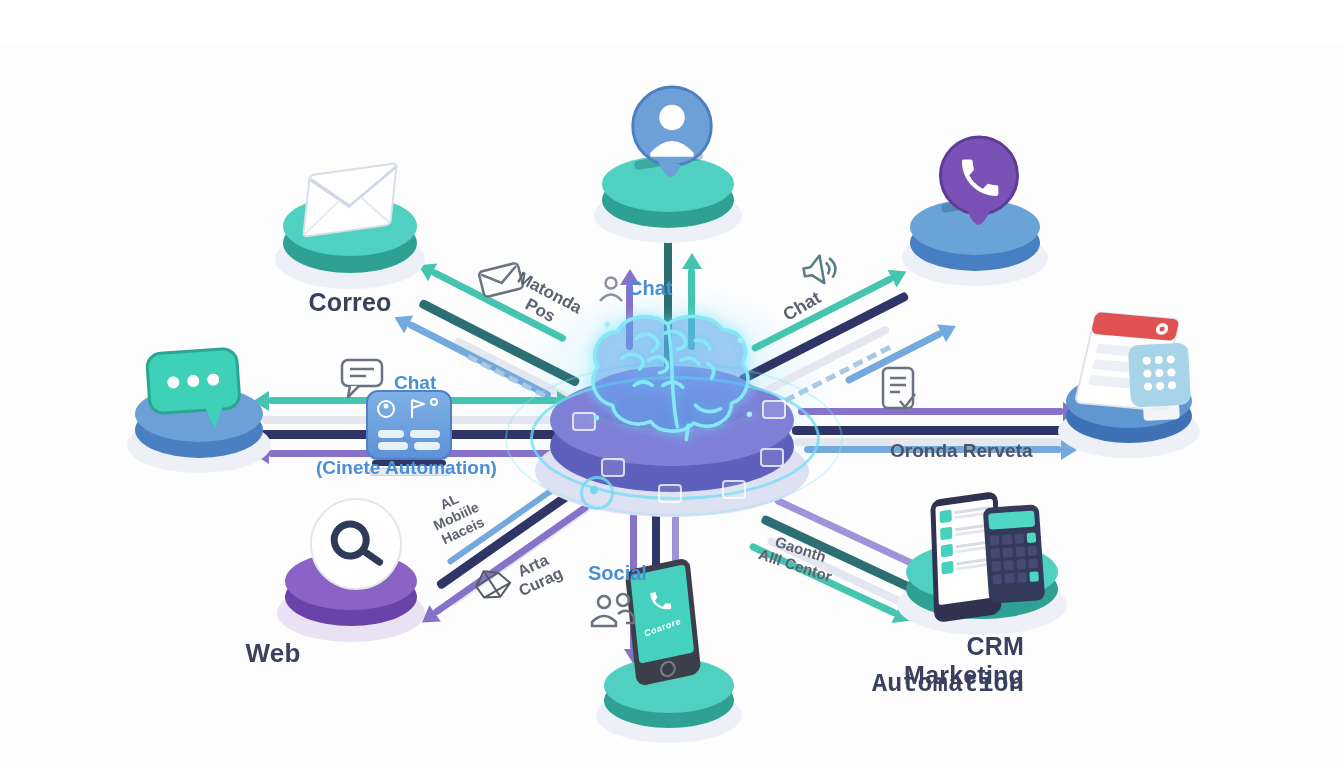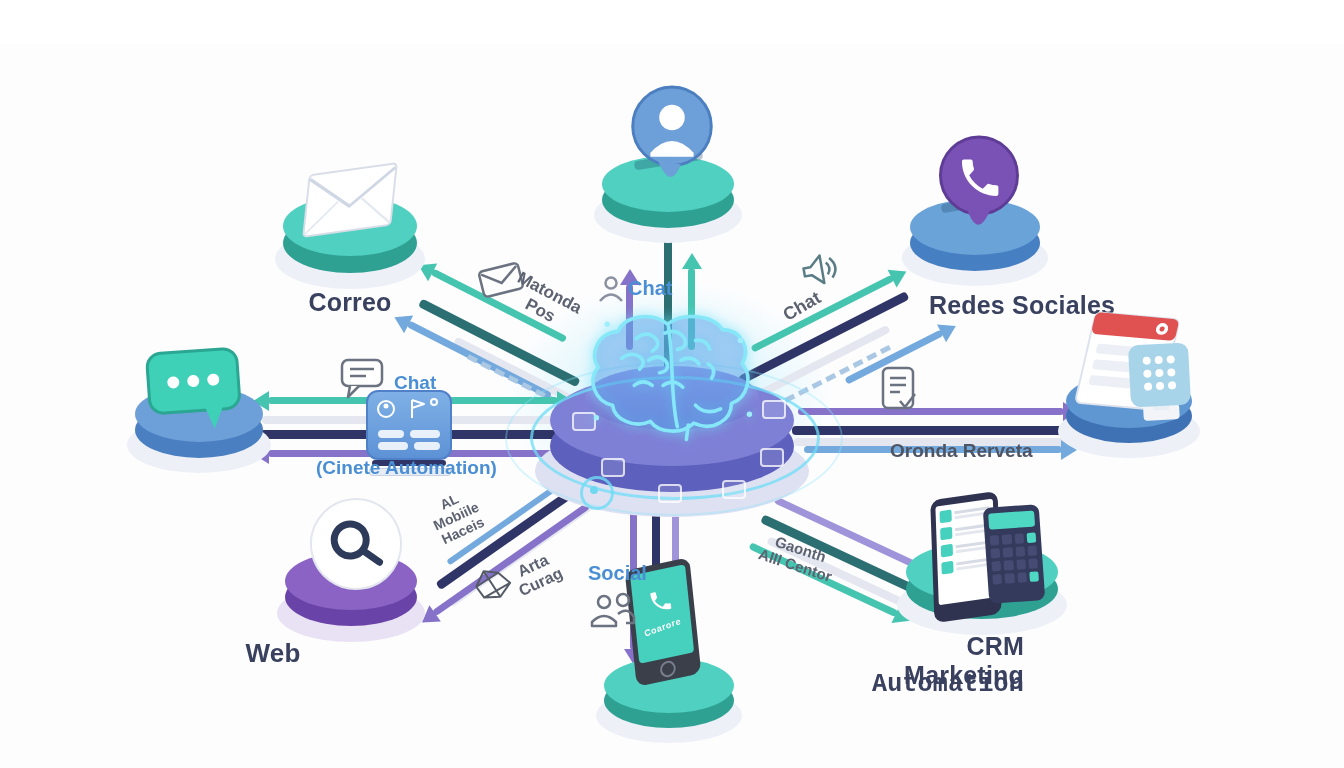--- a/index.html
+++ b/index.html
@@ -160,21 +160,20 @@
     <div class="d-top"></div>
     <div class="d-slot"></div>
   </div>
   <div class="icon" style="left:926px;top:88px;">
     <svg width="106" height="116" viewBox="0 0 110 120">
       <circle cx="55" cy="45" r="40" fill="#7a52b5" stroke="#5e3c96" stroke-width="3"></circle>
       <path d="M42 78 Q53 112 66 82 Z" fill="#7a52b5"></path>
       <path d="M6.6 10.8c1.5 2.9 3.8 5.2 6.7 6.7l2.2-2.2c.3-.3.7-.4 1-.2 1.1.4 2.3.6 3.5.6.6 0 1 .4 1 1V20c0 .6-.4 1-1 1C10.6 21 3 13.4 3 4c0-.6.4-1 1-1h3.3c.6 0 1 .4 1 1 0 1.2.2 2.4.6 3.5.1.3 0 .7-.2 1l-2.1 2.3z" fill="#fff" transform="translate(31,22) scale(2.1)"></path>
     </svg>
   </div>
-  <div class="nlabel" style="left:902px;top:247px;width:240px;">Redes Sociales</div>
 
   <div class="disc" style="left:135px;top:342px;--w:128px;--h:56px;--top:#6d9fd8;--side:#4a7fc1;">
     <div class="d-ghost"></div>
     <div class="d-side"></div>
     <div class="d-top"></div>
     <div class="d-slot"></div>
   </div>
   <div class="icon" style="left:144px;top:302px;transform:rotate(-4deg);">
     <svg width="100" height="90" viewBox="0 0 100 90">
       <rect x="5" y="5" width="90" height="60" rx="14" fill="#3ed1b8" stroke="#2aa692" stroke-width="3"></rect>

